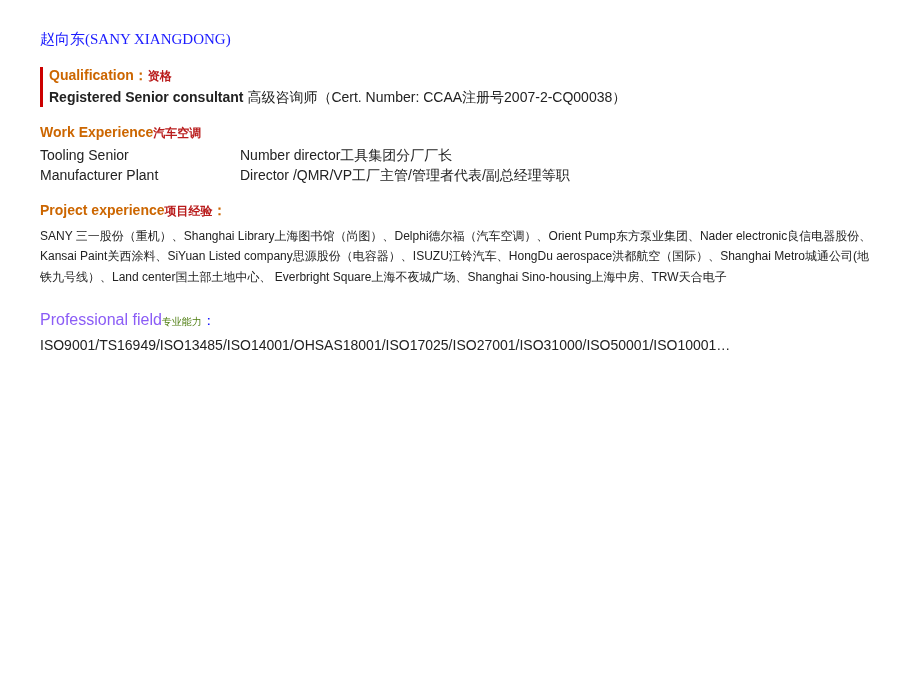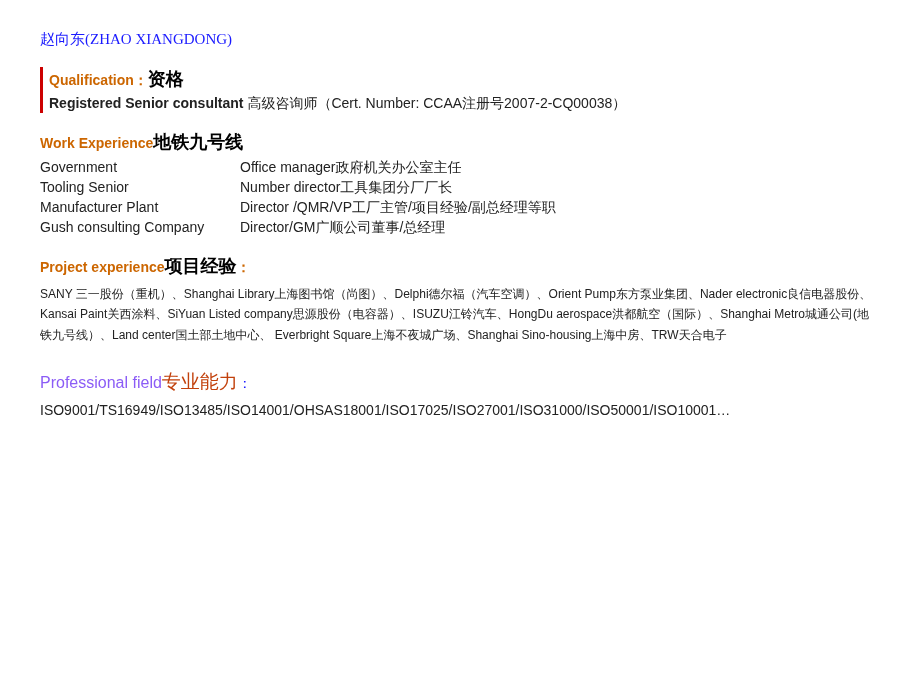--- a/index.html
+++ b/index.html
@@ -37,23 +37,23 @@
     .label-bold-en {
       font-weight: bold;
       color: #cc6600;
       font-family: Arial, sans-serif;
       font-size: 14px;
       text-align: center;
     }
 
     .label-bold-cn {
       font-weight: bold;
-      color: #000000;
+      color: #b91c1c;
       font-family: "SimSun", serif;
-      font-size: 18px;
+      font-size: 12px;
     }
 
     .label-colon {
       font-weight: bold;
       color: #cc6600;
     }
 
     .registered-line {
       font-size: 14px;
       margin-bottom: 17px;
@@ -122,63 +122,55 @@
 
     .highlight-border {
       border-left: 3px solid #cc0000;
       padding-left: 6px;
       margin-bottom: 10px;
     }
   </style>
 </head>
 <body>
 
-<div class="page-title">赵向东(ZHAO  XIANGDONG)</div>
+<div class="page-title">赵向东(SANY  XIANGDONG)</div>
 
 <div class="section highlight-border">
   <div class="section-header">
     <span class="label-bold-en">Qualification</span><span class="label-colon">：</span><span class="label-bold-cn">资格</span>
   </div>
   <div class="registered-line">
     <strong>Registered Senior consultant</strong>
     <span> </span><span>高级咨询师（Cert. Number: CCAA注册号2007-2-CQ00038）</span>
   </div>
 </div>
 
 <div class="section">
   <div class="section-header">
-    <span class="label-bold-en">Work Experience</span><span class="label-bold-cn">地铁九号线</span>
+    <span class="label-bold-en">Work Experience</span><span class="label-bold-cn">汽车空调</span>
   </div>
   <table class="work-exp-table">
     <tbody id="work-exp-tbody">
-    <tr>
-          <td class="col-company">Government</td>
-          <td class="col-role">Office manager政府机关办公室主任</td>
-        </tr>
         <tr>
           <td class="col-company">Tooling Senior</td>
           <td class="col-role">Number director工具集团分厂厂长</td>
         </tr>
         <tr>
           <td class="col-company">Manufacturer Plant</td>
-          <td class="col-role">Director /QMR/VP工厂主管/项目经验/副总经理等职</td>
-        </tr>
-        <tr>
-          <td class="col-company">Gush consulting Company</td>
-          <td class="col-role">Director/GM广顺公司董事/总经理</td>
+          <td class="col-role">Director /QMR/VP工厂主管/管理者代表/副总经理等职</td>
         </tr>
       </tbody>
   </table>
 </div>
 
 <div class="project-section">
   <div class="project-header">
     <span class="label-bold-en">Project experience</span><span class="label-bold-cn">项目经验</span><span class="label-bold-en">：</span>
   </div>
   <div class="project-body">SANY 三一股份（重机）、Shanghai Library上海图书馆（尚图）、Delphi德尔福（汽车空调）、Orient Pump东方泵业集团、Nader electronic良信电器股份、Kansai Paint关西涂料、SiYuan Listed company思源股份（电容器）、ISUZU江铃汽车、HongDu aerospace洪都航空（国际）、Shanghai Metro城通公司(地铁九号线）、Land center国土部土地中心、 Everbright Square上海不夜城广场、Shanghai Sino-housing上海中房、TRW天合电子</div>
 </div>
 
 <div class="professional-section">
   <div class="prof-header">
-    <span style="color:#8b5cf6; font-size:16px; font-family:Arial,sans-serif;">Professional field</span><span style="color:#c2410c; font-size:19px; font-family:'SimSun',serif;">专业能力</span><span style="color:#1a1aff; font-size:14px;">：</span>
+    <span style="color:#8b5cf6; font-size:16px; font-family:Arial,sans-serif;">Professional field</span><span style="color:#4d7c0f; font-size:10px; font-family:'SimSun',serif;">专业能力</span><span style="color:#1a1aff; font-size:14px;">：</span>
   </div>
   <div class="prof-body">ISO9001/TS16949/ISO13485/ISO14001/OHSAS18001/ISO17025/ISO27001/ISO31000/ISO50001/ISO10001…</div>
 </div>
 
 </body></html>

